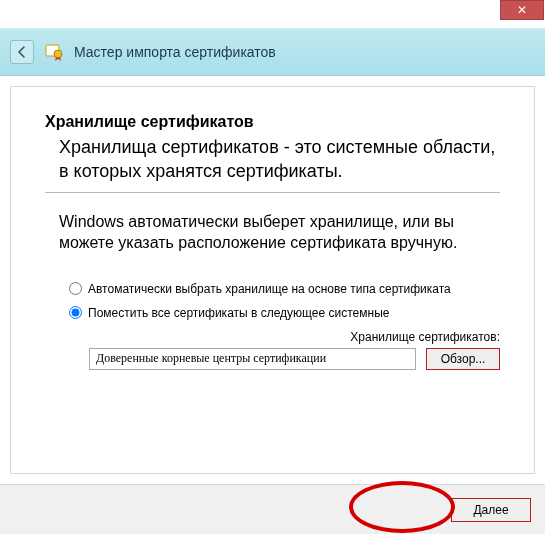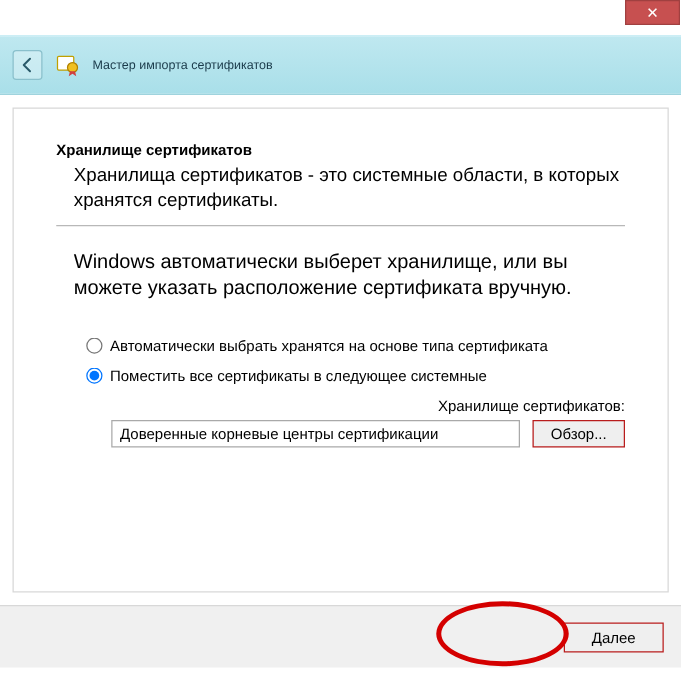--- a/index.html
+++ b/index.html
@@ -58,40 +58,40 @@
   }
   .back-btn svg { display:block; }
   .cert-icon {
     width: 20px;
     height: 20px;
     display: flex;
     align-items: center;
     justify-content: center;
   }
   .header-title {
-    font-size: 10px;
+    font-size: 14px;
     color: #1a3a4a;
   }
   .content-outer {
     padding: 10px;
     height: 408px;
   }
   .content {
     border: 1px solid #d8d8d8;
     background: #fff;
     height: 100%;
     padding: 26px 34px 10px 34px;
   }
   .section-title {
     font-weight: 600;
-    font-size: 12px;
+    font-size: 16px;
     margin-bottom: 4px;
   }
   .section-desc {
-    font-size: 15px;
+    font-size: 18px;
     padding-left: 14px;
     line-height: 1.35;
     margin-bottom: 8px;
   }
   .hr {
     border: none;
     border-top: 1px solid #b8b8b8;
     margin: 0 0 18px 0;
   }
   .instr {
@@ -122,21 +122,21 @@
     display: flex;
     gap: 10px;
     align-items: center;
   }
   .store-input {
     flex: 1;
     height: 22px;
     border: 1px solid #a9a9a9;
     padding: 0 6px;
     font-size: 12px;
-    font-family: Liberation Sans, sans-serif;
+    font-family: Liberation Serif, serif;
     background: #fff;
   }
   .btn {
     height: 22px;
     min-width: 74px;
     border: 1px solid #b91c1c;
     background: #efefef;
     font-size: 12px;
     font-family: inherit;
     padding: 0 10px;
@@ -195,21 +195,21 @@
 
 <div class="content-outer">
   <div class="content">
     <div class="section-title">Хранилище сертификатов</div>
     <div class="section-desc">Хранилища сертификатов - это системные области, в которых хранятся сертификаты.</div>
     <hr class="hr">
     <div class="instr">Windows автоматически выберет хранилище, или вы можете указать расположение сертификата вручную.</div>
 
     <label class="radio-row">
       <input type="radio" name="store" style="">
-      <span>Автоматически выбрать хранятся на основе типа сертификата</span>
+      <span>Автоматически выбрать хранилище на основе типа сертификата</span>
     </label>
 
     <label class="radio-row">
       <input type="radio" name="store" checked="" style="">
       <span>Поместить все сертификаты в следующее системные</span>
     </label>
 
     <div class="store-sub">
       <div class="store-label">Хранилище сертификатов:</div>
       <div class="store-row">

